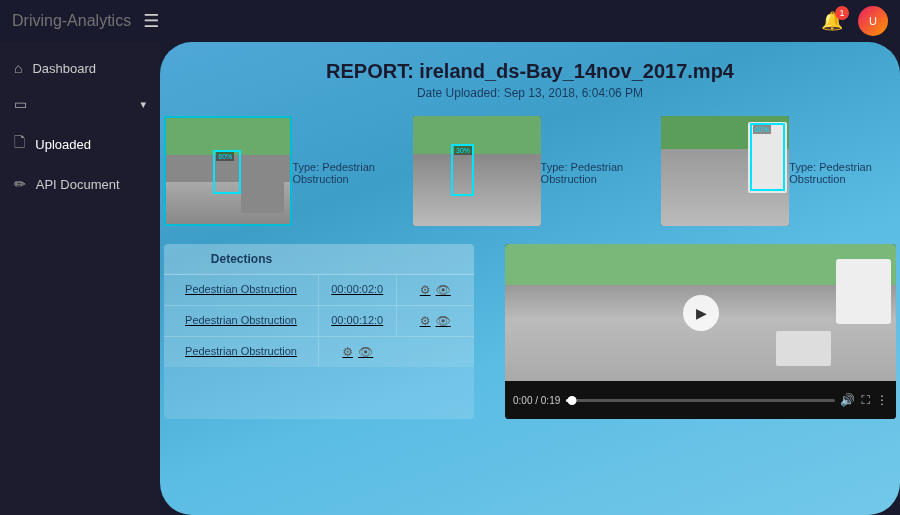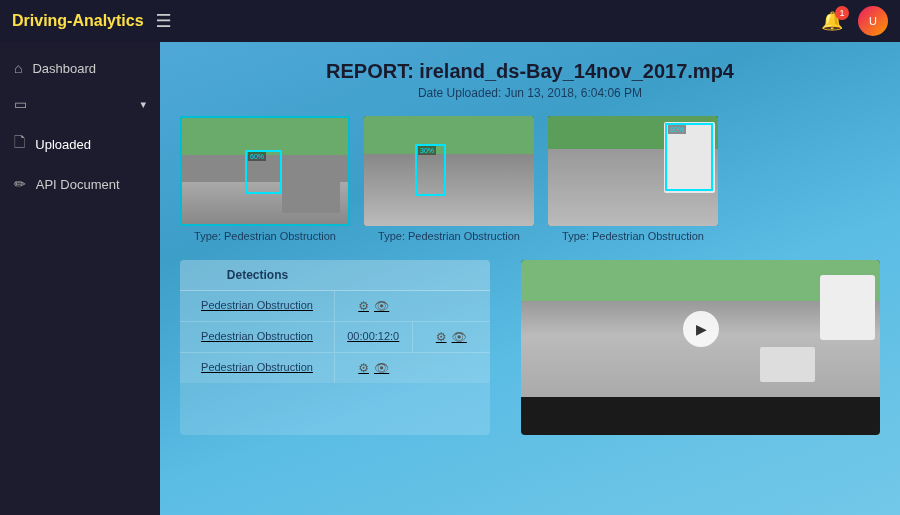--- a/index.html
+++ b/index.html
@@ -9,21 +9,21 @@
     .header {
       background: #1a1a2e;
       height: 42px;
       display: flex;
       align-items: center;
       padding: 0 12px;
       justify-content: space-between;
       flex-shrink: 0;
     }
     .header-left { display: flex; align-items: center; gap: 12px; }
-    .header-title { color: #fde047; font-size: 16px; font-weight: bold; }
+    .header-title { color: #737373; font-size: 16px; font-weight: normal; }
     .hamburger { color: #ccc; font-size: 18px; cursor: pointer; }
     .header-right { display: flex; align-items: center; gap: 14px; }
     .bell-wrapper { position: relative; cursor: pointer; }
     .bell-icon { color: #ccc; font-size: 18px; }
     .bell-badge {
       position: absolute; top: -4px; right: -5px;
       background: #f44336; color: #fff; font-size: 9px;
       border-radius: 50%; width: 14px; height: 14px;
       display: flex; align-items: center; justify-content: center;
     }
@@ -53,31 +53,32 @@
     }
     .sidebar-item.active { color: #fff; }
     .sidebar-icon { font-size: 14px; color: #aaa; }
     .sidebar-item .chevron { margin-left: auto; font-size: 11px; }
 
     
     .main {
       flex: 1;
       background: linear-gradient(160deg, #4fa8d8 0%, #3d9ec8 30%, #5bbce4 60%, #72c8e8 100%);
       overflow-y: auto;
-      padding: 18px 20px;
+      padding: 18px 4px;
+      border-radius: 32px;
     }
 
     
     .report-header { text-align: center; margin-bottom: 16px; }
     .report-title { font-size: 20px; font-weight: bold; color: #1a1a2e; }
     .report-date { font-size: 12px; color: #1a3a5c; margin-top: 3px; }
 
     
     .thumbnails { display: flex; gap: 14px; margin-bottom: 18px; }
-    .thumb-wrapper { display: flex; flex-direction: column; align-items: center; }
+    .thumb-wrapper { display: flex; flex-direction: row; align-items: center; }
     .thumb-img {
       width: 170px; height: 110px;
       background: #2a2a2a;
       border-radius: 2px;
       overflow: hidden;
       position: relative;
     }
     .thumb-img.selected { border: 2px solid #00bcd4; }
     .thumb-label { font-size: 11px; color: #1a3a5c; margin-top: 4px; }
 
@@ -255,21 +256,21 @@
     <div class="sidebar-item">
       <span class="sidebar-icon">✏</span>
       <span>API Document</span>
     </div>
   </div>
 
   <div class="main">
 
     <div class="report-header">
       <div class="report-title">REPORT: ireland_ds-Bay_14nov_2017.mp4</div>
-      <div class="report-date">Date Uploaded: Jun 13, 2018, 6:04:06 PM</div>
+      <div class="report-date">Date Uploaded: Sep 13, 2018, 6:04:06 PM</div>
     </div>
 
     <div class="thumbnails">
 
       <div class="thumb-wrapper">
         <div class="thumb-img selected">
           <div class="road-scene">
             <div class="road-bg"></div>
             <div class="detection-box" style="left:38%;top:30%;width:22%;height:42%;">
               <span style="font-size:7px;color:#00e5ff;background:rgba(0,0,0,0.4);padding:1px 2px;">60%</span>
@@ -308,20 +309,21 @@
     </div>
 
     <div class="bottom-section">
 
       <div class="detection-table-wrapper">
         <div class="table-header-row">
           <div class="table-header-cell">Detections</div>
         </div>
         <div class="table-data-row">
           <div class="table-data-cell">Pedestrian Obstruction</div>
+          <div class="table-data-cell">00:00:02:0</div>
           <div class="table-data-cell">
             <div class="action-icons">
               <span class="action-icon">⚙</span>
               <span class="action-icon">👁</span>
             </div>
           </div>
         </div>
         <div class="table-data-row">
           <div class="table-data-cell">Pedestrian Obstruction</div>
           <div class="table-data-cell">00:00:12:0</div>
@@ -345,16 +347,26 @@
 
       <div class="video-player">
         <div class="video-scene">
           <div class="video-road-bg"></div>
           <div class="video-van"></div>
           <div class="video-car"></div>
           <div class="play-button">
             <span class="play-icon">▶</span>
           </div>
         </div>
+        <div class="video-controls">
+          <span class="time-display">0:00 / 0:19</span>
+          <div class="progress-bar">
+            <div class="progress-fill"></div>
+            <div class="progress-dot"></div>
+          </div>
+          <span class="ctrl-icon">🔊</span>
+          <span class="ctrl-icon">⛶</span>
+          <span class="ctrl-icon">⋮</span>
+        </div>
       </div>
     </div>
   </div>
 </div>
 
 </body></html>

